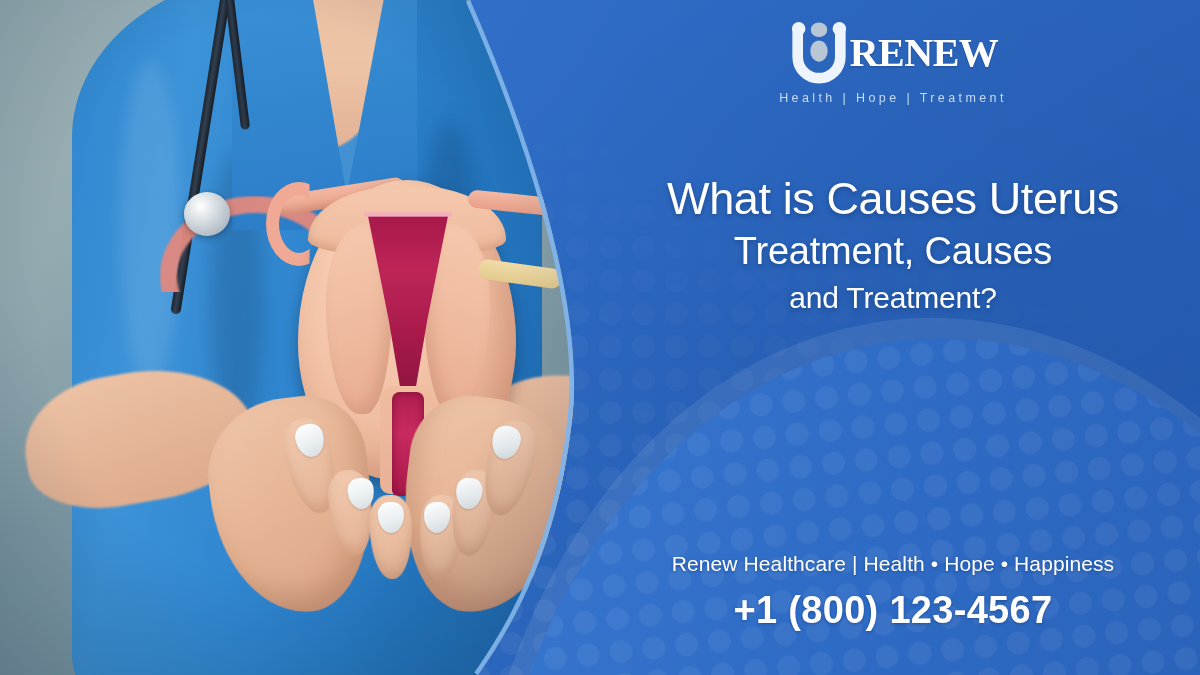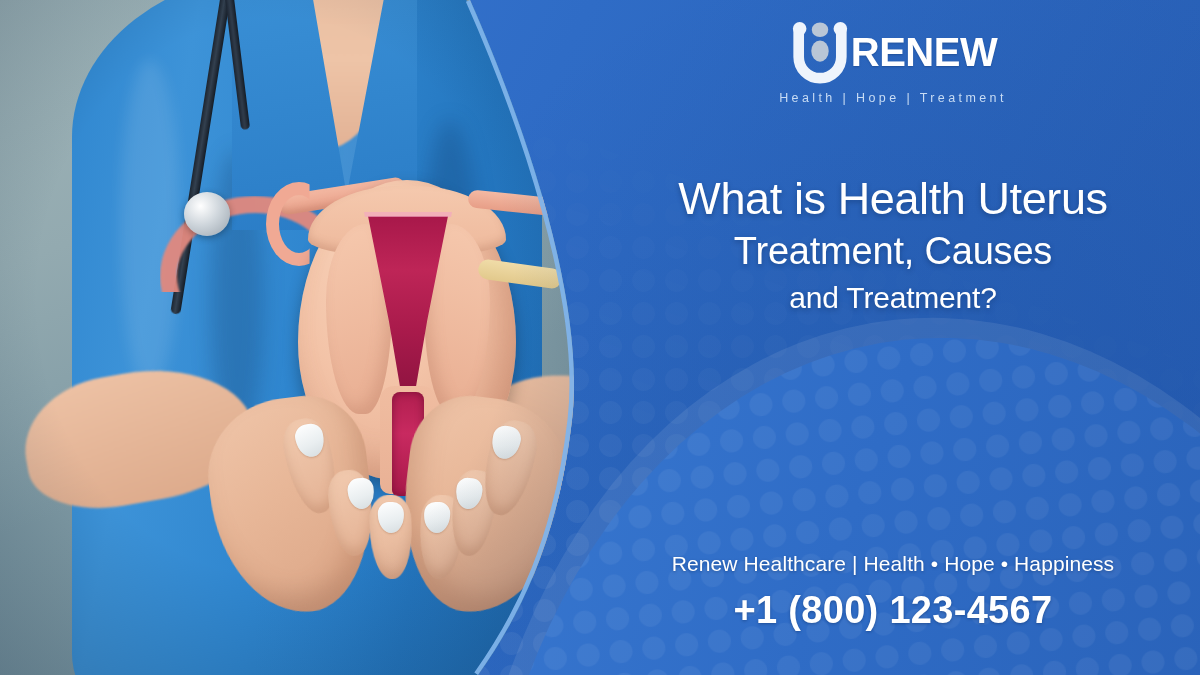--- a/index.html
+++ b/index.html
@@ -277,21 +277,21 @@
   
   .content{
     position:absolute; left:586px; top:0; width:614px; height:675px;
   }
 
   
   .logo-block{
     position:absolute; left:0; top:22px; width:614px;
     display:flex; flex-direction:column; align-items:center;
   }
-  .logo-row{ display:flex; align-items:center; gap:0; }
+  .logo-row{ display:flex; align-items:center; gap:0;font-family:Liberation Serif, serif; }
   .logo-mark{ width:62px; height:62px; flex:0 0 auto; }
   .logo-words{ display:flex; flex-direction:column; align-items:center; }
   .logo-renew{
     font-size:40px; font-weight:bold; color:#ffffff;
     letter-spacing:-0.5px; line-height:.98;
     text-shadow:0 1px 2px rgba(12,44,92,.35);
   }
   .logo-health{
     font-size:27px; font-weight:normal; color:#eaf2fc;
     letter-spacing:.6px; line-height:1.12; margin-top:-1px;
@@ -411,21 +411,21 @@
           <ellipse cx="32" cy="30" rx="9" ry="11" fill="#b9c6d6"></ellipse>
         </svg>
         <div class="logo-words">
           <div class="logo-renew">RENEW</div>
         </div>
       </div>
       <div class="logo-tagline">Health  |  Hope  |  Treatment</div>
     </div>
 
     <div class="headline">
-      <div class="hl1">What is Health Uterus</div>
+      <div class="hl1">What is Causes Uterus</div>
       <div class="hl2">Treatment, Causes</div>
       <div class="hl3">and Treatment?</div>
     </div>
 
     <div class="footer">
       <div class="footer-tag">Renew Healthcare | Health • Hope • Happiness</div>
       <div class="footer-phone">+1 (800) 123-4567</div>
     </div>
 
   </div>

